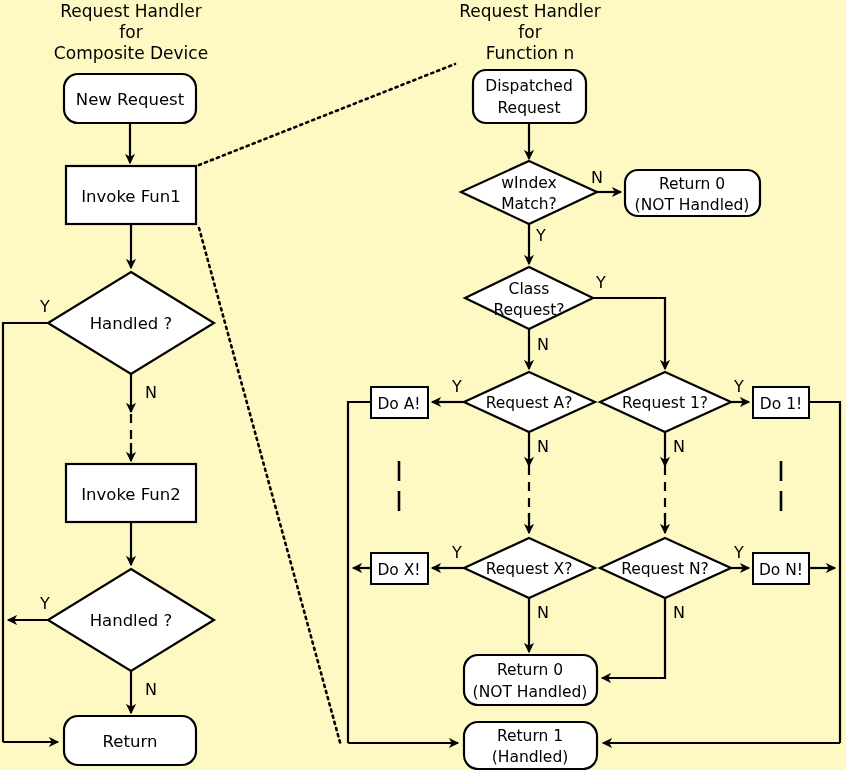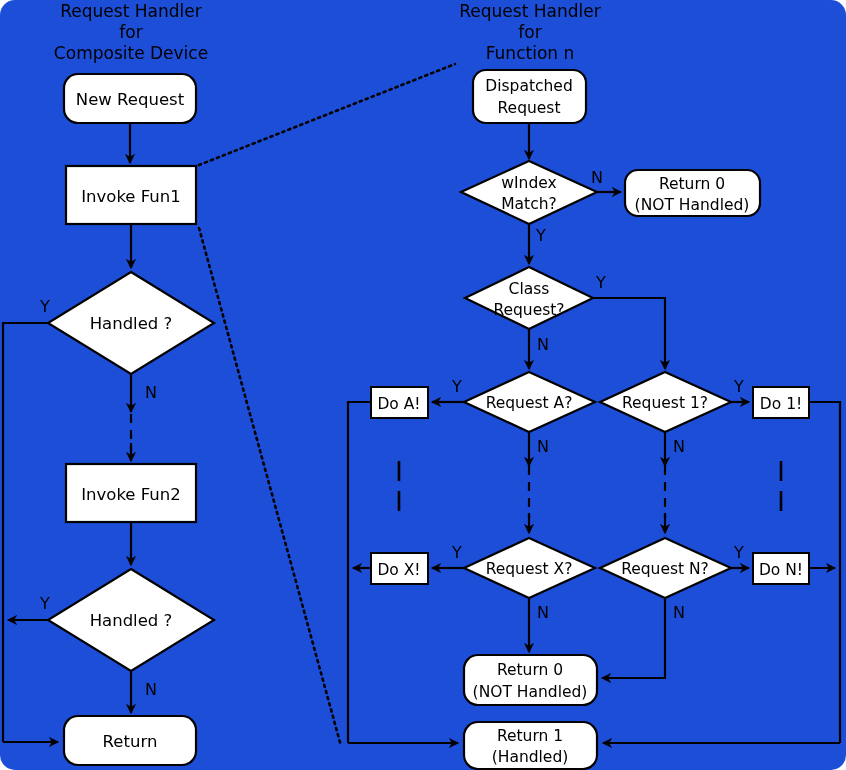--- a/index.html
+++ b/index.html
@@ -7,23 +7,22 @@
     padding: 0;
     background: #ffffff;
   }
   body {
     font-family: "DejaVu Sans", sans-serif;
   }
   #canvas {
     position: relative;
     width: 846px;
     height: 770px;
-    background: #1d4ed8;
+    background: #fef9c3;
     overflow: hidden;
-    border-radius: 15px;
   }
   svg#flow {
     position: absolute;
     left: 0;
     top: 0;
     width: 846px;
     height: 770px;
   }
   .shape {
     fill: #ffffff;

